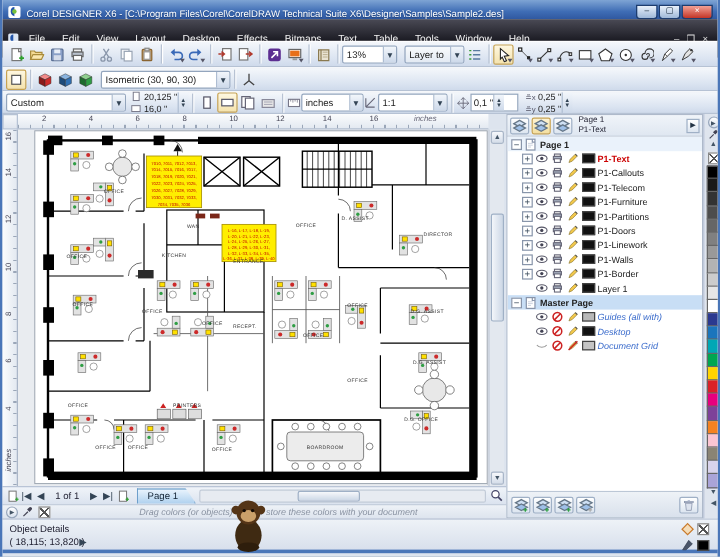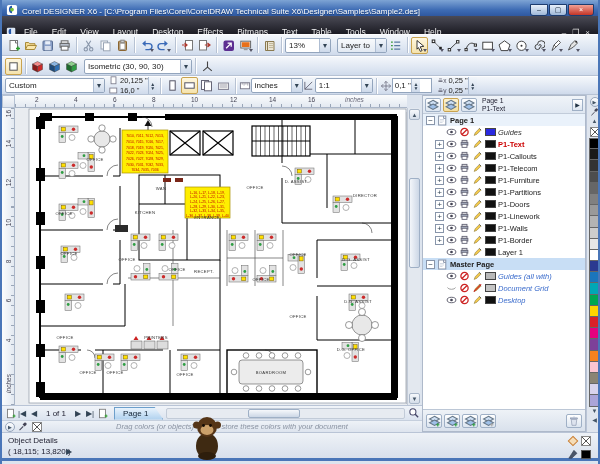--- a/index.html
+++ b/index.html
@@ -955,44 +955,20 @@
             <svg viewBox="0 0 11 11" width="11" height="11">
               <rect x="1.6" y="1" width="7.2" height="9" fill="#fff" stroke="#8894aa"></rect>
               <path d="M6.6,1 V3.4 h2.2" fill="none" stroke="#8894aa"></path>
               <path d="M3,4.5 h4 M3,6 h4 M3,7.5 h2.5" stroke="#b9c2d2" stroke-width=".6"></path>
             </svg>
           </span>
           <span class="tlabel">Page 1</span>
         </div>
         <div class="trow">
           <span class="tind"></span>
-          <span class="expspace"></span>
-          <span class="ticon">
-            <svg viewBox="0 0 11 11" width="11" height="10">
-              <ellipse cx="5.5" cy="5.5" rx="4.8" ry="3" fill="#fff" stroke="#556"></ellipse>
-              <circle cx="5.5" cy="5.5" r="1.5" fill="#445"></circle>
-            </svg>
-          </span>
-          <span class="ticon">
-            <svg viewBox="0 0 11 11" width="11" height="10">
-              <circle cx="5.5" cy="5.5" r="4" fill="#fff" stroke="#cc2222" stroke-width="1.4"></circle>
-              <path d="M2.7,8.3 L8.3,2.7" stroke="#cc2222" stroke-width="1.4"></path>
-            </svg>
-          </span>
-          <span class="ticon">
-            <svg viewBox="0 0 11 11" width="11" height="10">
-              <path d="M1.8,9.3 L3,6.2 L7.6,1.6 L9.4,3.4 L4.8,8 Z" fill="#f2c84b" stroke="#887733" stroke-width=".6"></path>
-              <path d="M7.6,1.6 L9.4,3.4" stroke="#555"></path>
-            </svg>
-          </span>
-          <span class="tswatch" style="background: rgb(42, 42, 224);"></span>
-          <span class="tlabel" style="font-style: italic; color: rgb(51, 51, 51);">Guides</span>
-        </div>
-        <div class="trow">
-          <span class="tind"></span>
           <span class="expbox">+</span>
           <span class="ticon">
             <svg viewBox="0 0 11 11" width="11" height="10">
               <ellipse cx="5.5" cy="5.5" rx="4.8" ry="3" fill="#fff" stroke="#556"></ellipse>
               <circle cx="5.5" cy="5.5" r="1.5" fill="#445"></circle>
             </svg>
           </span>
           <span class="ticon">
             <svg viewBox="0 0 11 11" width="11" height="10">
               <rect x="2.8" y="1.5" width="5.4" height="2.2" fill="#eee" stroke="#667"></rect>
@@ -1267,62 +1243,62 @@
             </svg>
           </span>
           <span class="tswatch" style="background: rgb(184, 184, 184);"></span>
           <span class="tlabel" style="font-style: italic; color: rgb(59, 108, 204);">Guides (all with)</span>
         </div>
         <div class="trow">
           <span class="tind"></span>
           <span class="expspace"></span>
           <span class="ticon">
             <svg viewBox="0 0 11 11" width="11" height="10">
+              <ellipse cx="5.5" cy="5.5" rx="4.8" ry="3" fill="#fff" stroke="#556"></ellipse>
+              <circle cx="5.5" cy="5.5" r="1.5" fill="#445"></circle>
+            </svg>
+          </span>
+          <span class="ticon">
+            <svg viewBox="0 0 11 11" width="11" height="10">
+              <circle cx="5.5" cy="5.5" r="4" fill="#fff" stroke="#cc2222" stroke-width="1.4"></circle>
+              <path d="M2.7,8.3 L8.3,2.7" stroke="#cc2222" stroke-width="1.4"></path>
+            </svg>
+          </span>
+          <span class="ticon">
+            <svg viewBox="0 0 11 11" width="11" height="10">
+              <path d="M1.8,9.3 L3,6.2 L7.6,1.6 L9.4,3.4 L4.8,8 Z" fill="#f2c84b" stroke="#887733" stroke-width=".6"></path>
+              <path d="M7.6,1.6 L9.4,3.4" stroke="#555"></path>
+            </svg>
+          </span>
+          <span class="tswatch" style="background: rgb(17, 17, 17);"></span>
+          <span class="tlabel" style="font-style: italic; color: rgb(59, 108, 204);">Desktop</span>
+        </div>
+        <div class="trow">
+          <span class="tind"></span>
+          <span class="expspace"></span>
+          <span class="ticon">
+            <svg viewBox="0 0 11 11" width="11" height="10">
               <path d="M1,5 a4.8,3 0 0 0 9,0" fill="none" stroke="#999"></path>
             </svg>
           </span>
           <span class="ticon">
             <svg viewBox="0 0 11 11" width="11" height="10">
               <circle cx="5.5" cy="5.5" r="4" fill="#fff" stroke="#cc2222" stroke-width="1.4"></circle>
               <path d="M2.7,8.3 L8.3,2.7" stroke="#cc2222" stroke-width="1.4"></path>
             </svg>
           </span>
           <span class="ticon">
             <svg viewBox="0 0 11 11" width="11" height="10">
               <path d="M1.8,9.3 L3,6.2 L7.6,1.6 L9.4,3.4 L4.8,8 Z" fill="#f2c84b" stroke="#887733" stroke-width=".6"></path>
               <path d="M7.6,1.6 L9.4,3.4" stroke="#555"></path>
               <path d="M1.5,9.5 L9.5,1.5" stroke="#cc2222" stroke-width="1.3"></path>
             </svg>
           </span>
           <span class="tswatch" style="background: rgb(196, 196, 196);"></span>
           <span class="tlabel" style="font-style: italic; color: rgb(59, 108, 204);">Document Grid</span>
-        </div>
-        <div class="trow">
-          <span class="tind"></span>
-          <span class="expspace"></span>
-          <span class="ticon">
-            <svg viewBox="0 0 11 11" width="11" height="10">
-              <ellipse cx="5.5" cy="5.5" rx="4.8" ry="3" fill="#fff" stroke="#556"></ellipse>
-              <circle cx="5.5" cy="5.5" r="1.5" fill="#445"></circle>
-            </svg>
-          </span>
-          <span class="ticon">
-            <svg viewBox="0 0 11 11" width="11" height="10">
-              <circle cx="5.5" cy="5.5" r="4" fill="#fff" stroke="#cc2222" stroke-width="1.4"></circle>
-              <path d="M2.7,8.3 L8.3,2.7" stroke="#cc2222" stroke-width="1.4"></path>
-            </svg>
-          </span>
-          <span class="ticon">
-            <svg viewBox="0 0 11 11" width="11" height="10">
-              <path d="M1.8,9.3 L3,6.2 L7.6,1.6 L9.4,3.4 L4.8,8 Z" fill="#f2c84b" stroke="#887733" stroke-width=".6"></path>
-              <path d="M7.6,1.6 L9.4,3.4" stroke="#555"></path>
-            </svg>
-          </span>
-          <span class="tswatch" style="background: rgb(17, 17, 17);"></span>
-          <span class="tlabel" style="font-style: italic; color: rgb(59, 108, 204);">Desktop</span>
         </div>
       </div>
     <div class="dkbottom" id="dkbottom">
         <span class="hdrbtn">
           <svg viewBox="0 0 11 11" width="13" height="12">
             <path d="M5.5,1.2 L10,3.7 L5.5,6.2 L1,3.7 Z" fill="#cfe0f4" stroke="#678"></path>
             <path d="M5.5,4.6 L10,7.1 L5.5,9.6 L1,7.1 Z" fill="#9fc0e8" stroke="#678"></path>
             <path d="M7,9 h3 M8.5,7.5 v3" stroke="#2f9e44" stroke-width="1"></path>
           </svg>
         </span>

